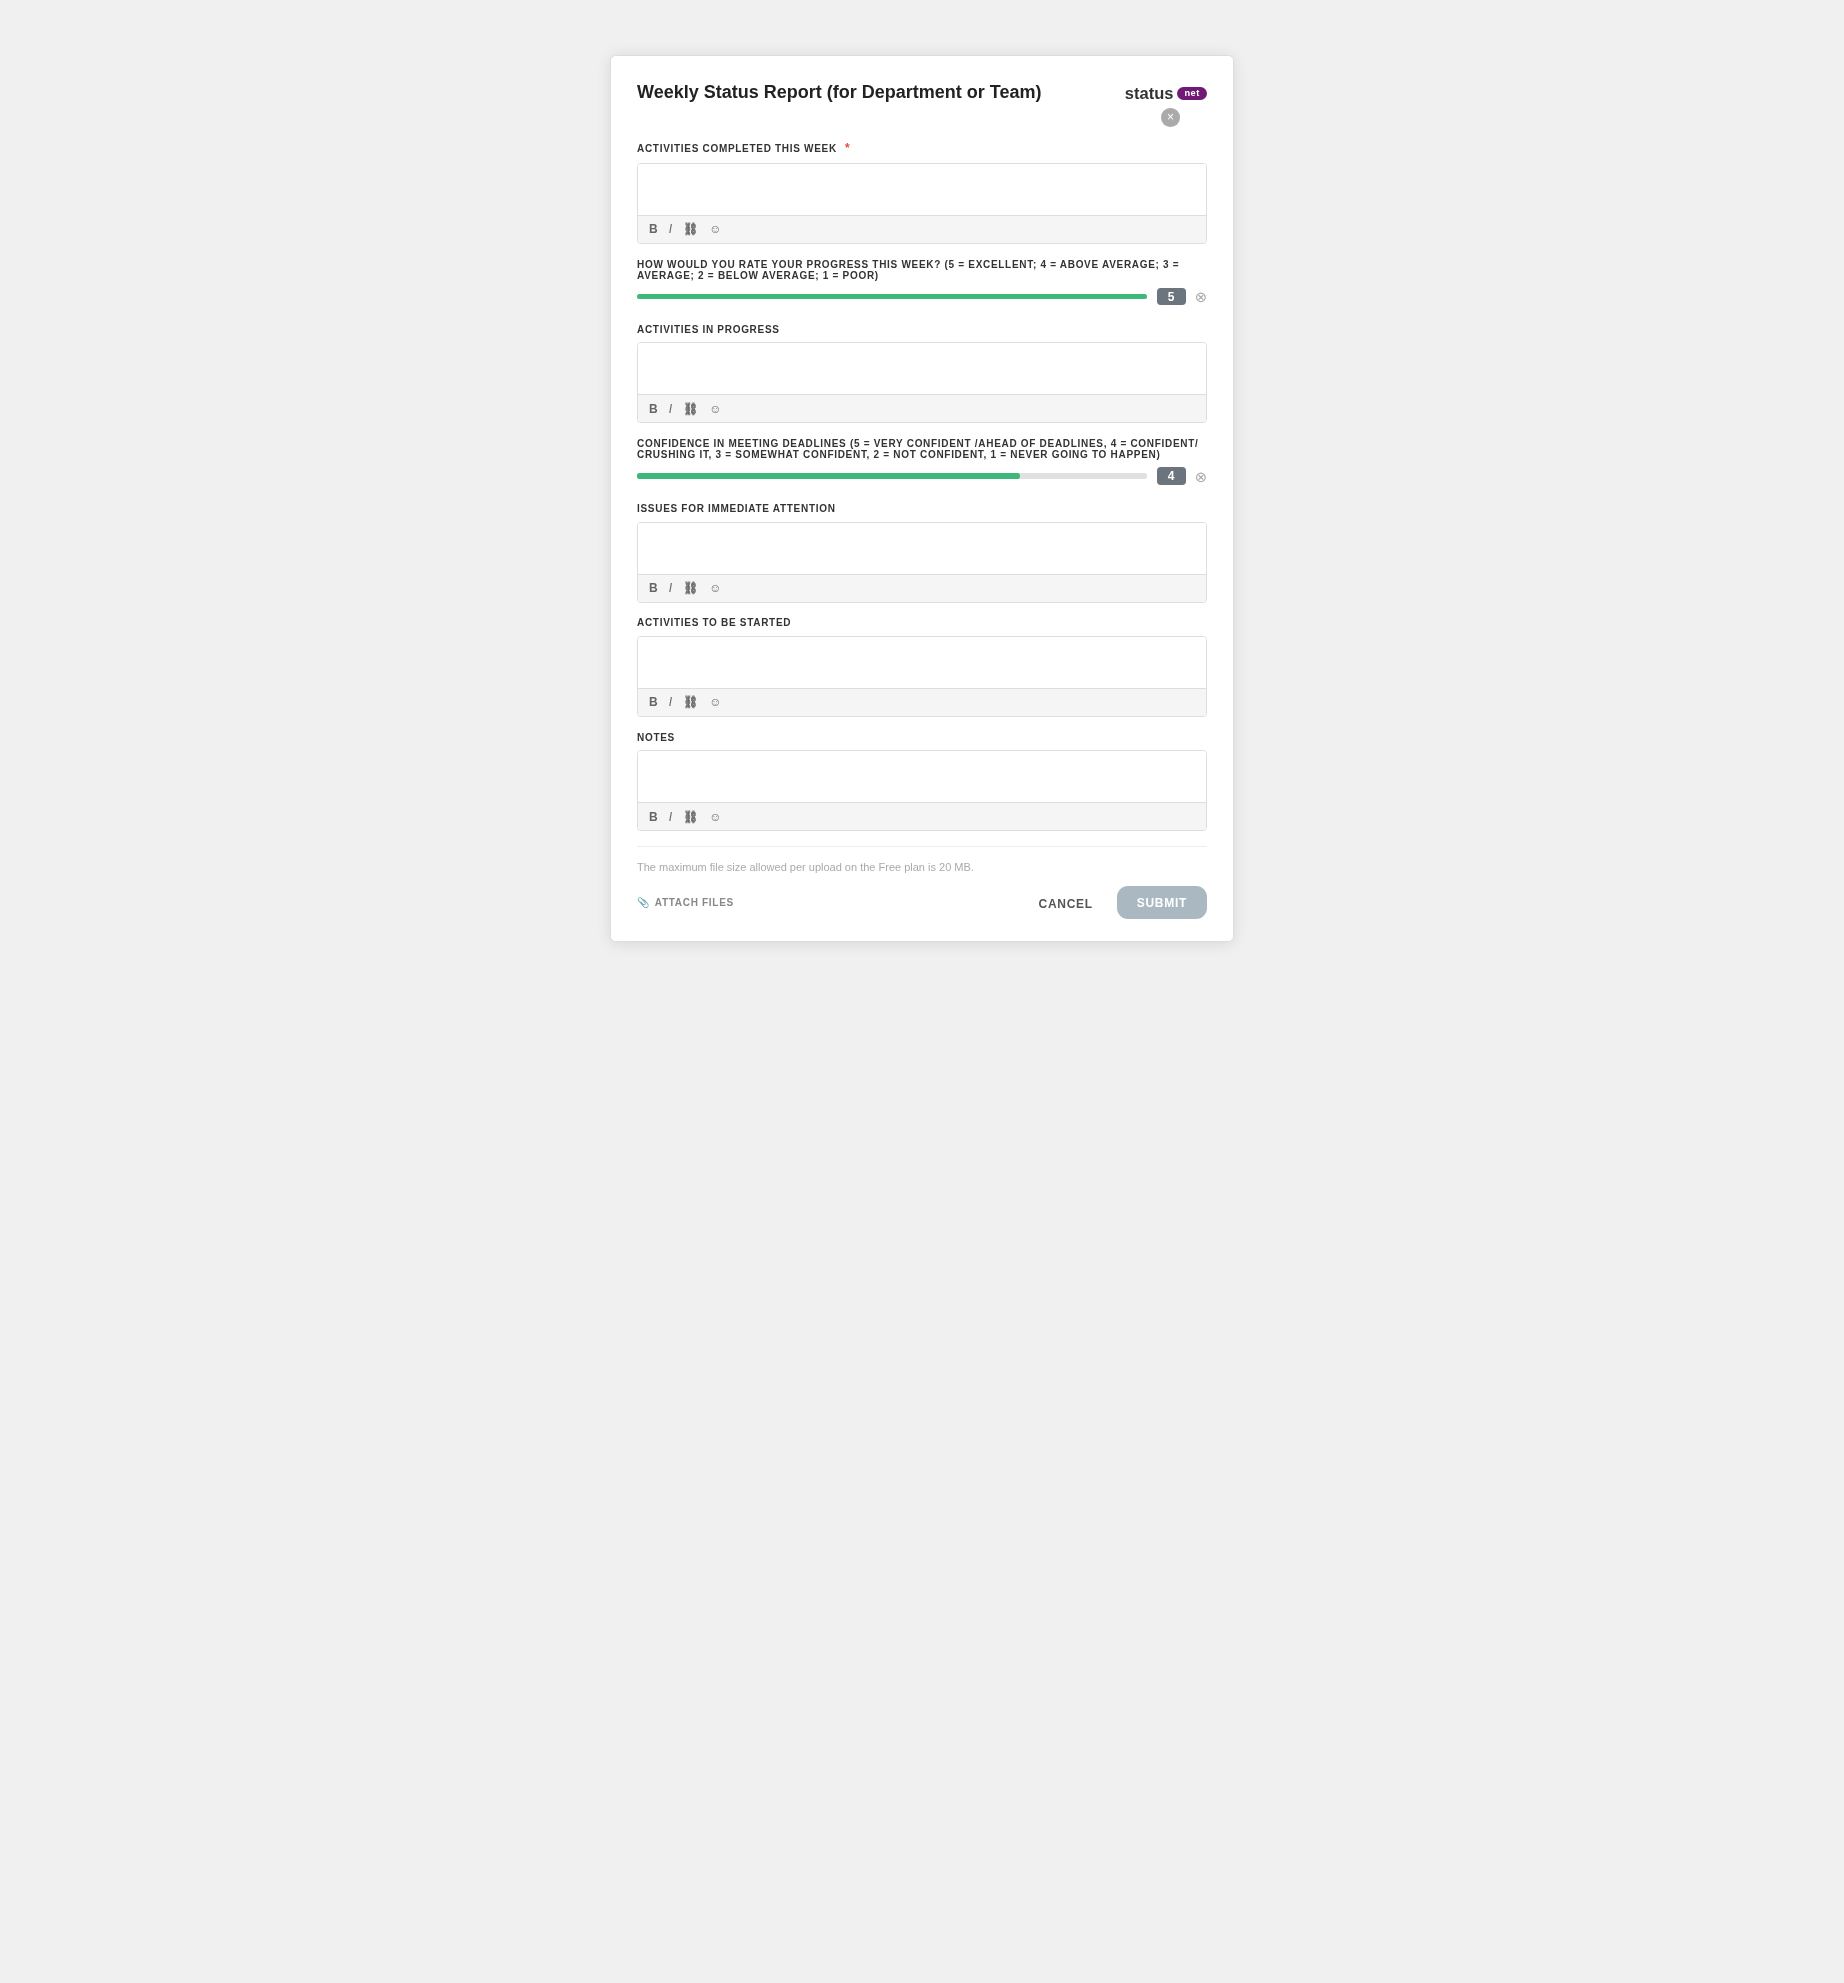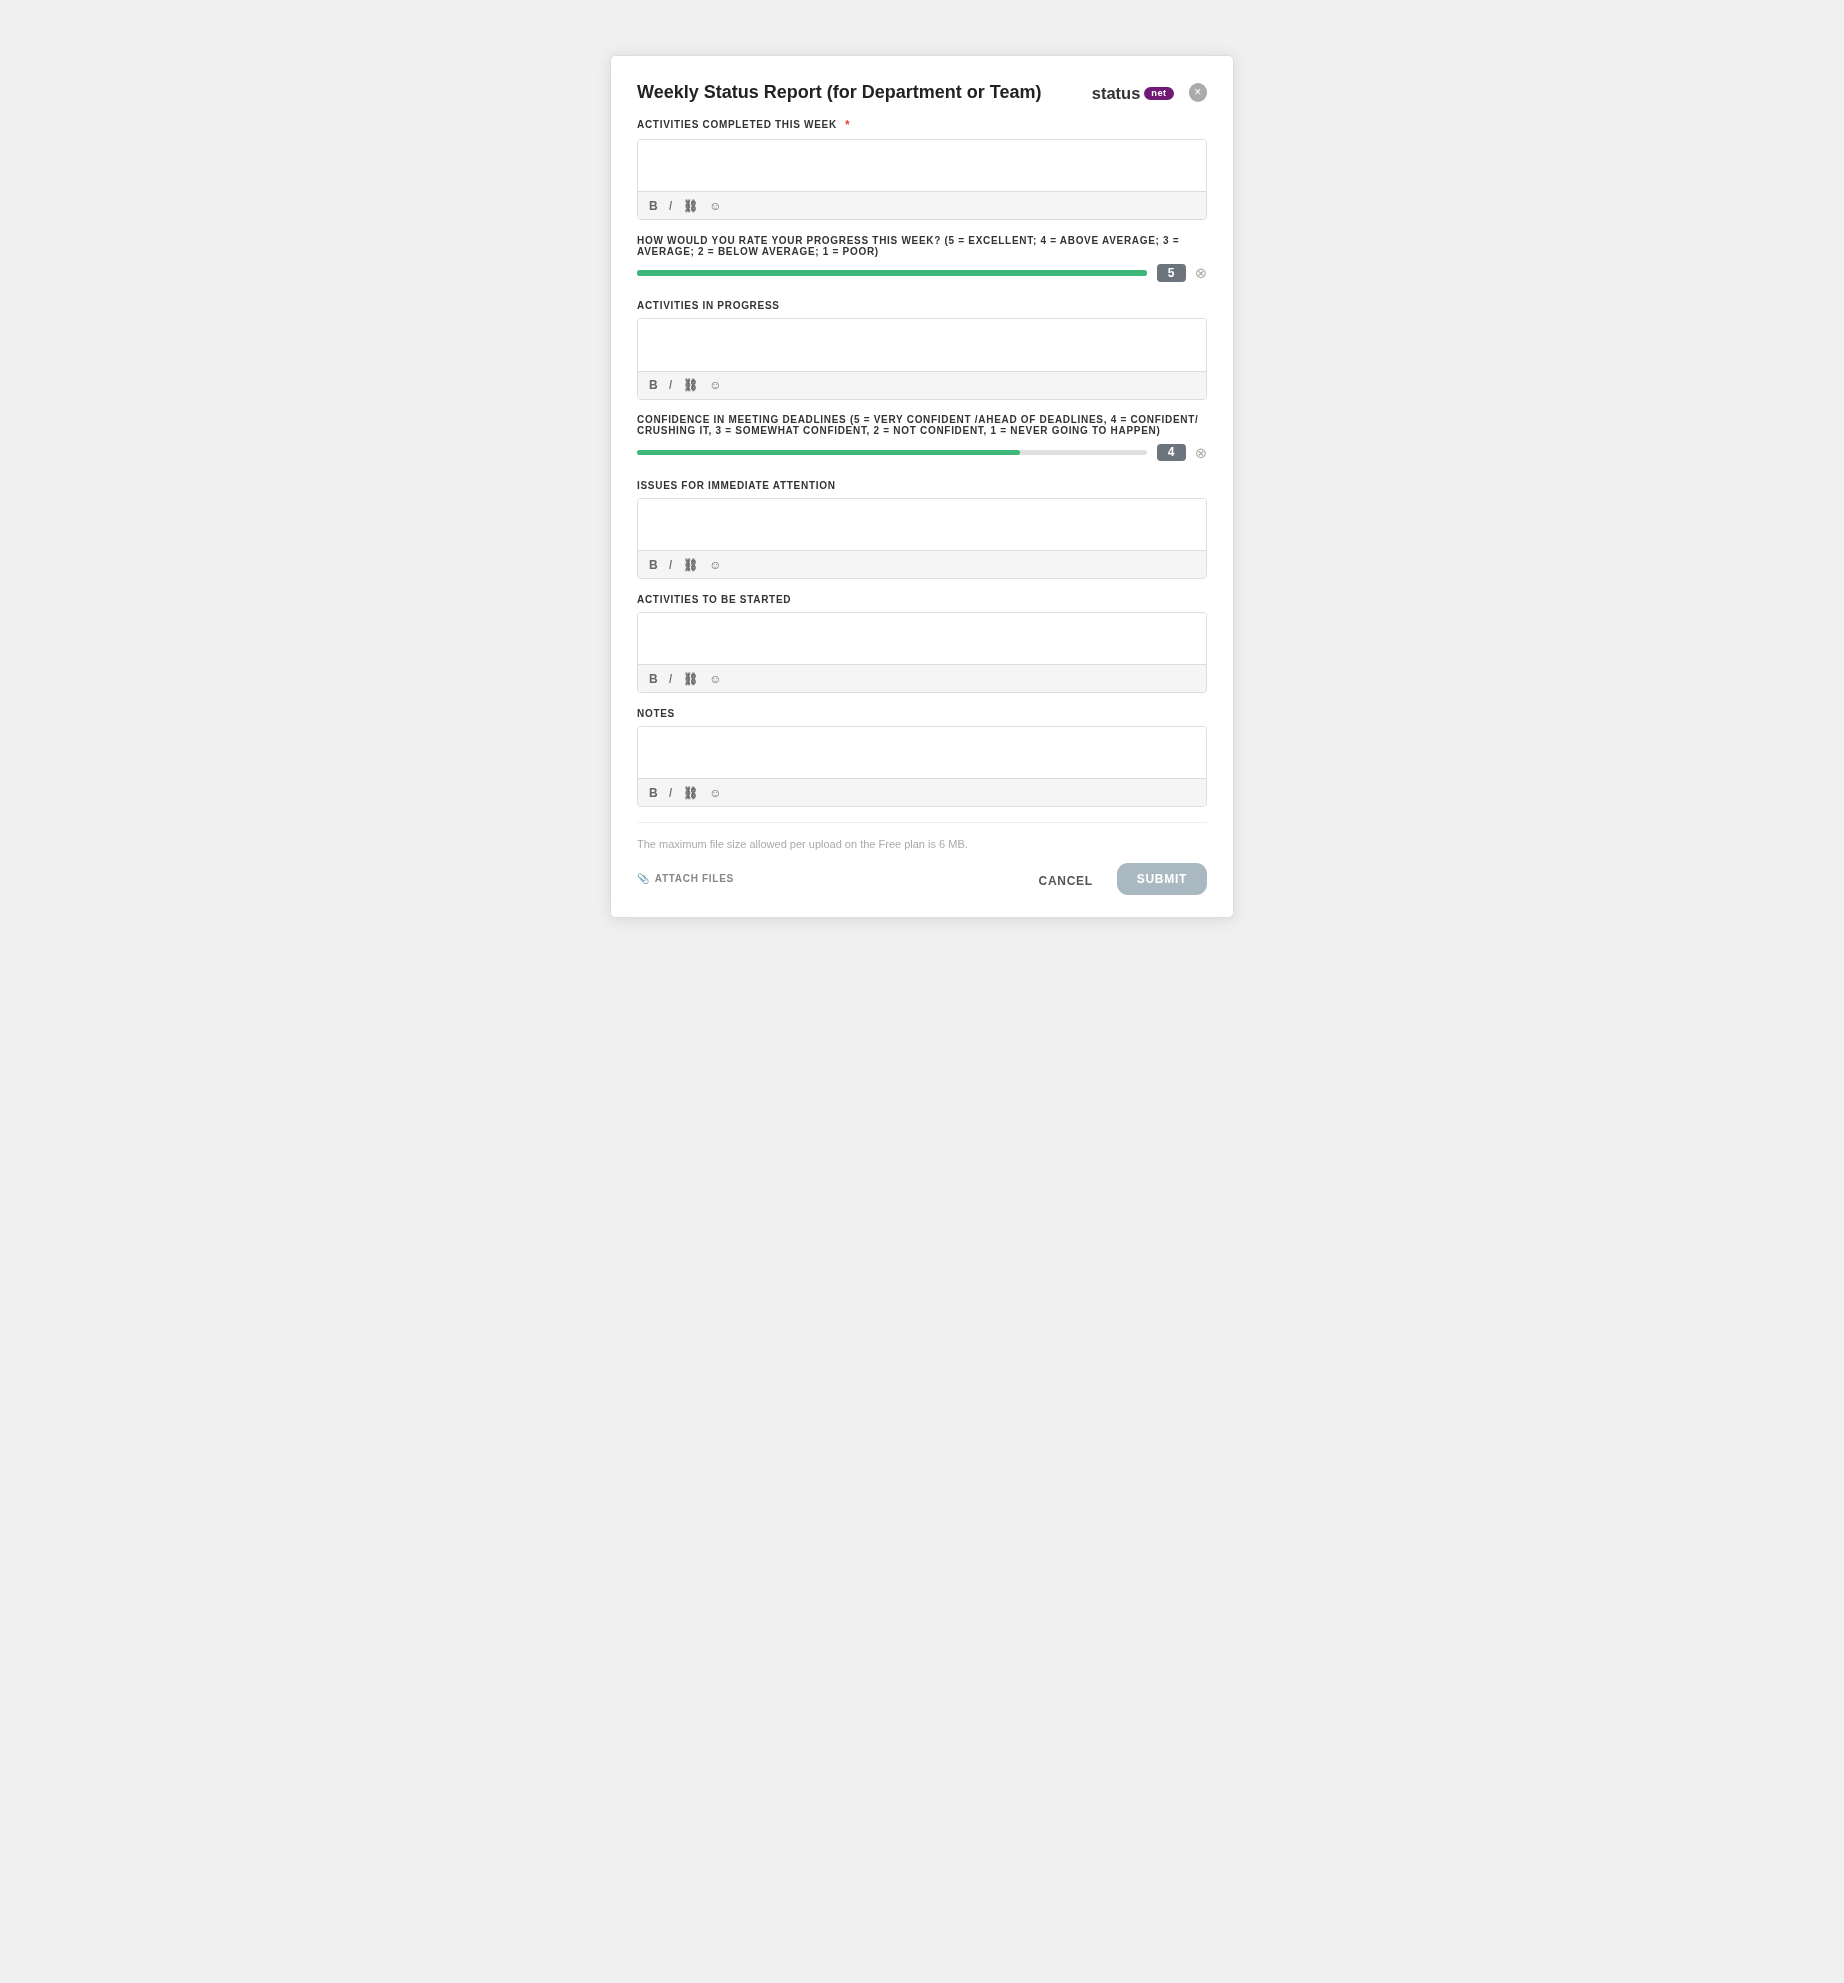--- a/index.html
+++ b/index.html
@@ -212,20 +212,21 @@
       font-weight: 700;
       letter-spacing: 0.7px;
       cursor: pointer;
       text-transform: uppercase;
       padding: 9.2px 20px;
     }
     .header-right {
       display: flex;
       align-items: center;
       gap: 5.5px;
+      flex-direction: column;
     }
   </style>
 </head>
 <body>
 
 <div class="modal-wrapper">
 
   <div class="modal-header">
     <div class="modal-title">Weekly Status Report (for Department or Team)</div>
     <div class="header-right">
@@ -344,21 +345,21 @@
         <span>⛓</span>
       </button>
       <button class="toolbar-btn">
         <span>☺</span>
       </button>
     </div>
   </div>
 
   <hr class="divider">
 
-  <p class="footer-info">The maximum file size allowed per upload on the Free plan is 6 MB.</p>
+  <p class="footer-info">The maximum file size allowed per upload on the Free plan is 20 MB.</p>
 
   <div class="form-actions">
     <button class="attach-btn">
       <span>📎</span>
       <span>ATTACH FILES</span>
     </button>
     <div class="action-buttons">
       <button class="cancel-btn">CANCEL</button>
       <button class="submit-btn">SUBMIT</button>
     </div>

